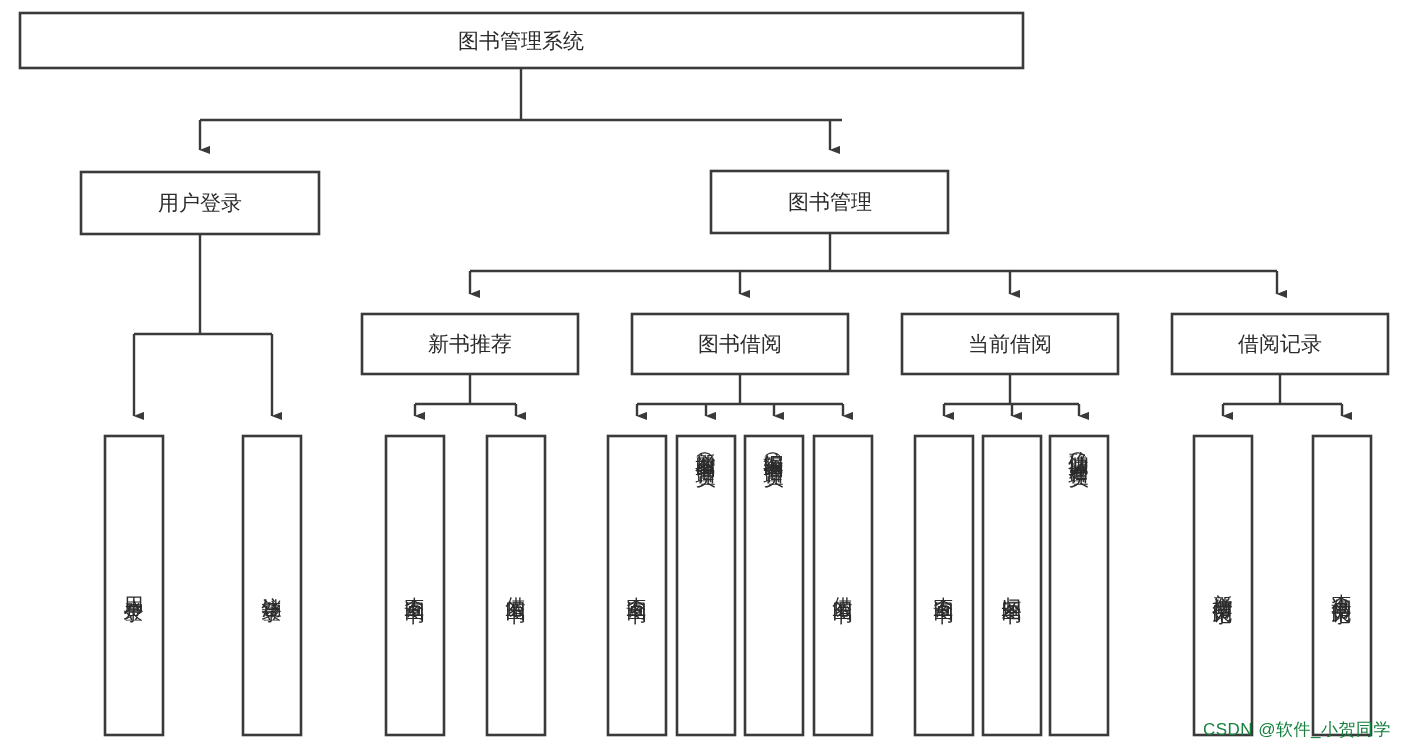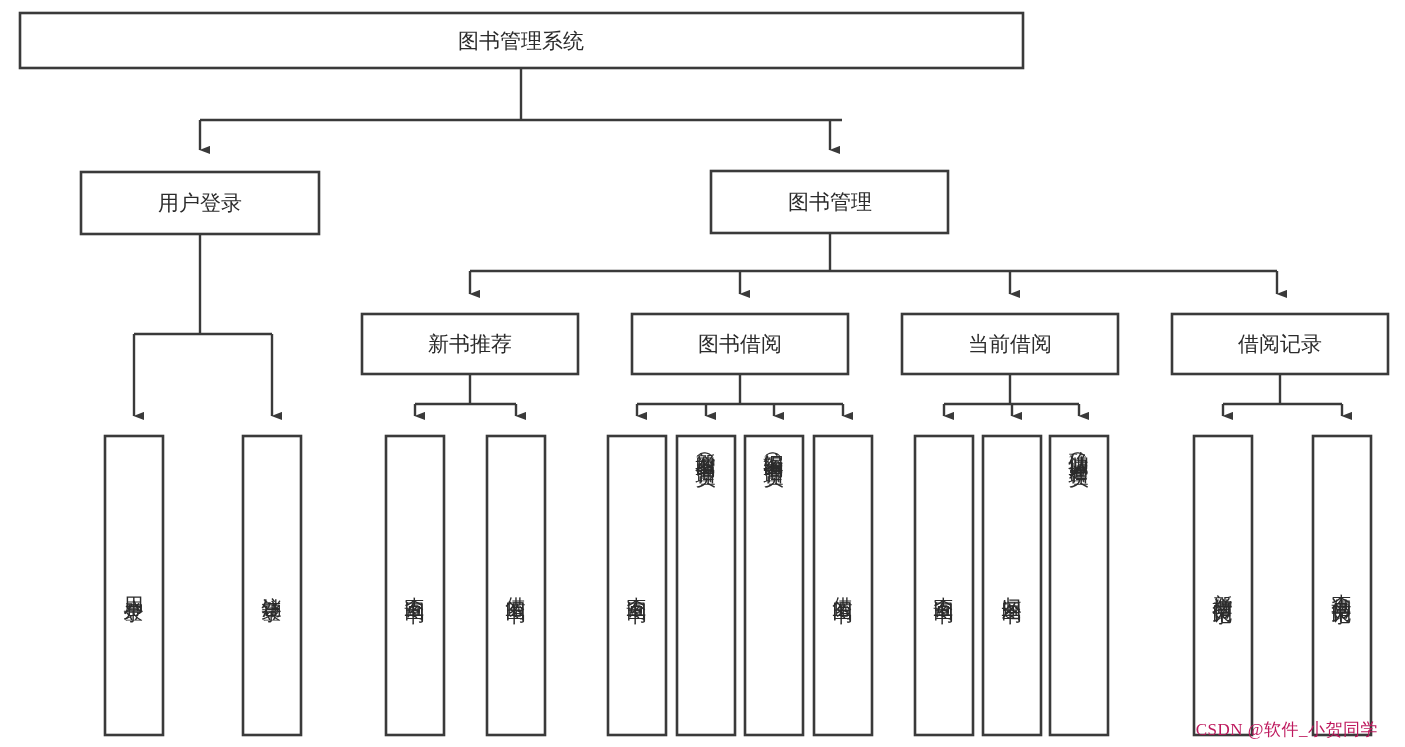--- a/index.html
+++ b/index.html
@@ -57,25 +57,25 @@
     text-orientation: upright;
     font-family: "Liberation Sans", "DejaVu Sans", sans-serif;
     font-size: 20px;
     line-height: 1;
     letter-spacing: 2.5px;
     color: #2b2b2b;
     white-space: nowrap;
   }
   .watermark {
     position: absolute;
-    right: 27px;
+    right: 14px;
     bottom: 6px;
-    font-family: Liberation Serif, serif;
+    font-family: Liberation Sans, sans-serif;
     font-size: 17px;
-    color: #be185d;
+    color: #15803d;
     letter-spacing: 0.5px;
     user-select: none;
   }
 </style>
 </head>
 <body>
 
 <div id="diagram-root">
 
   <svg id="flowchart" viewBox="0 0 1405 747">

